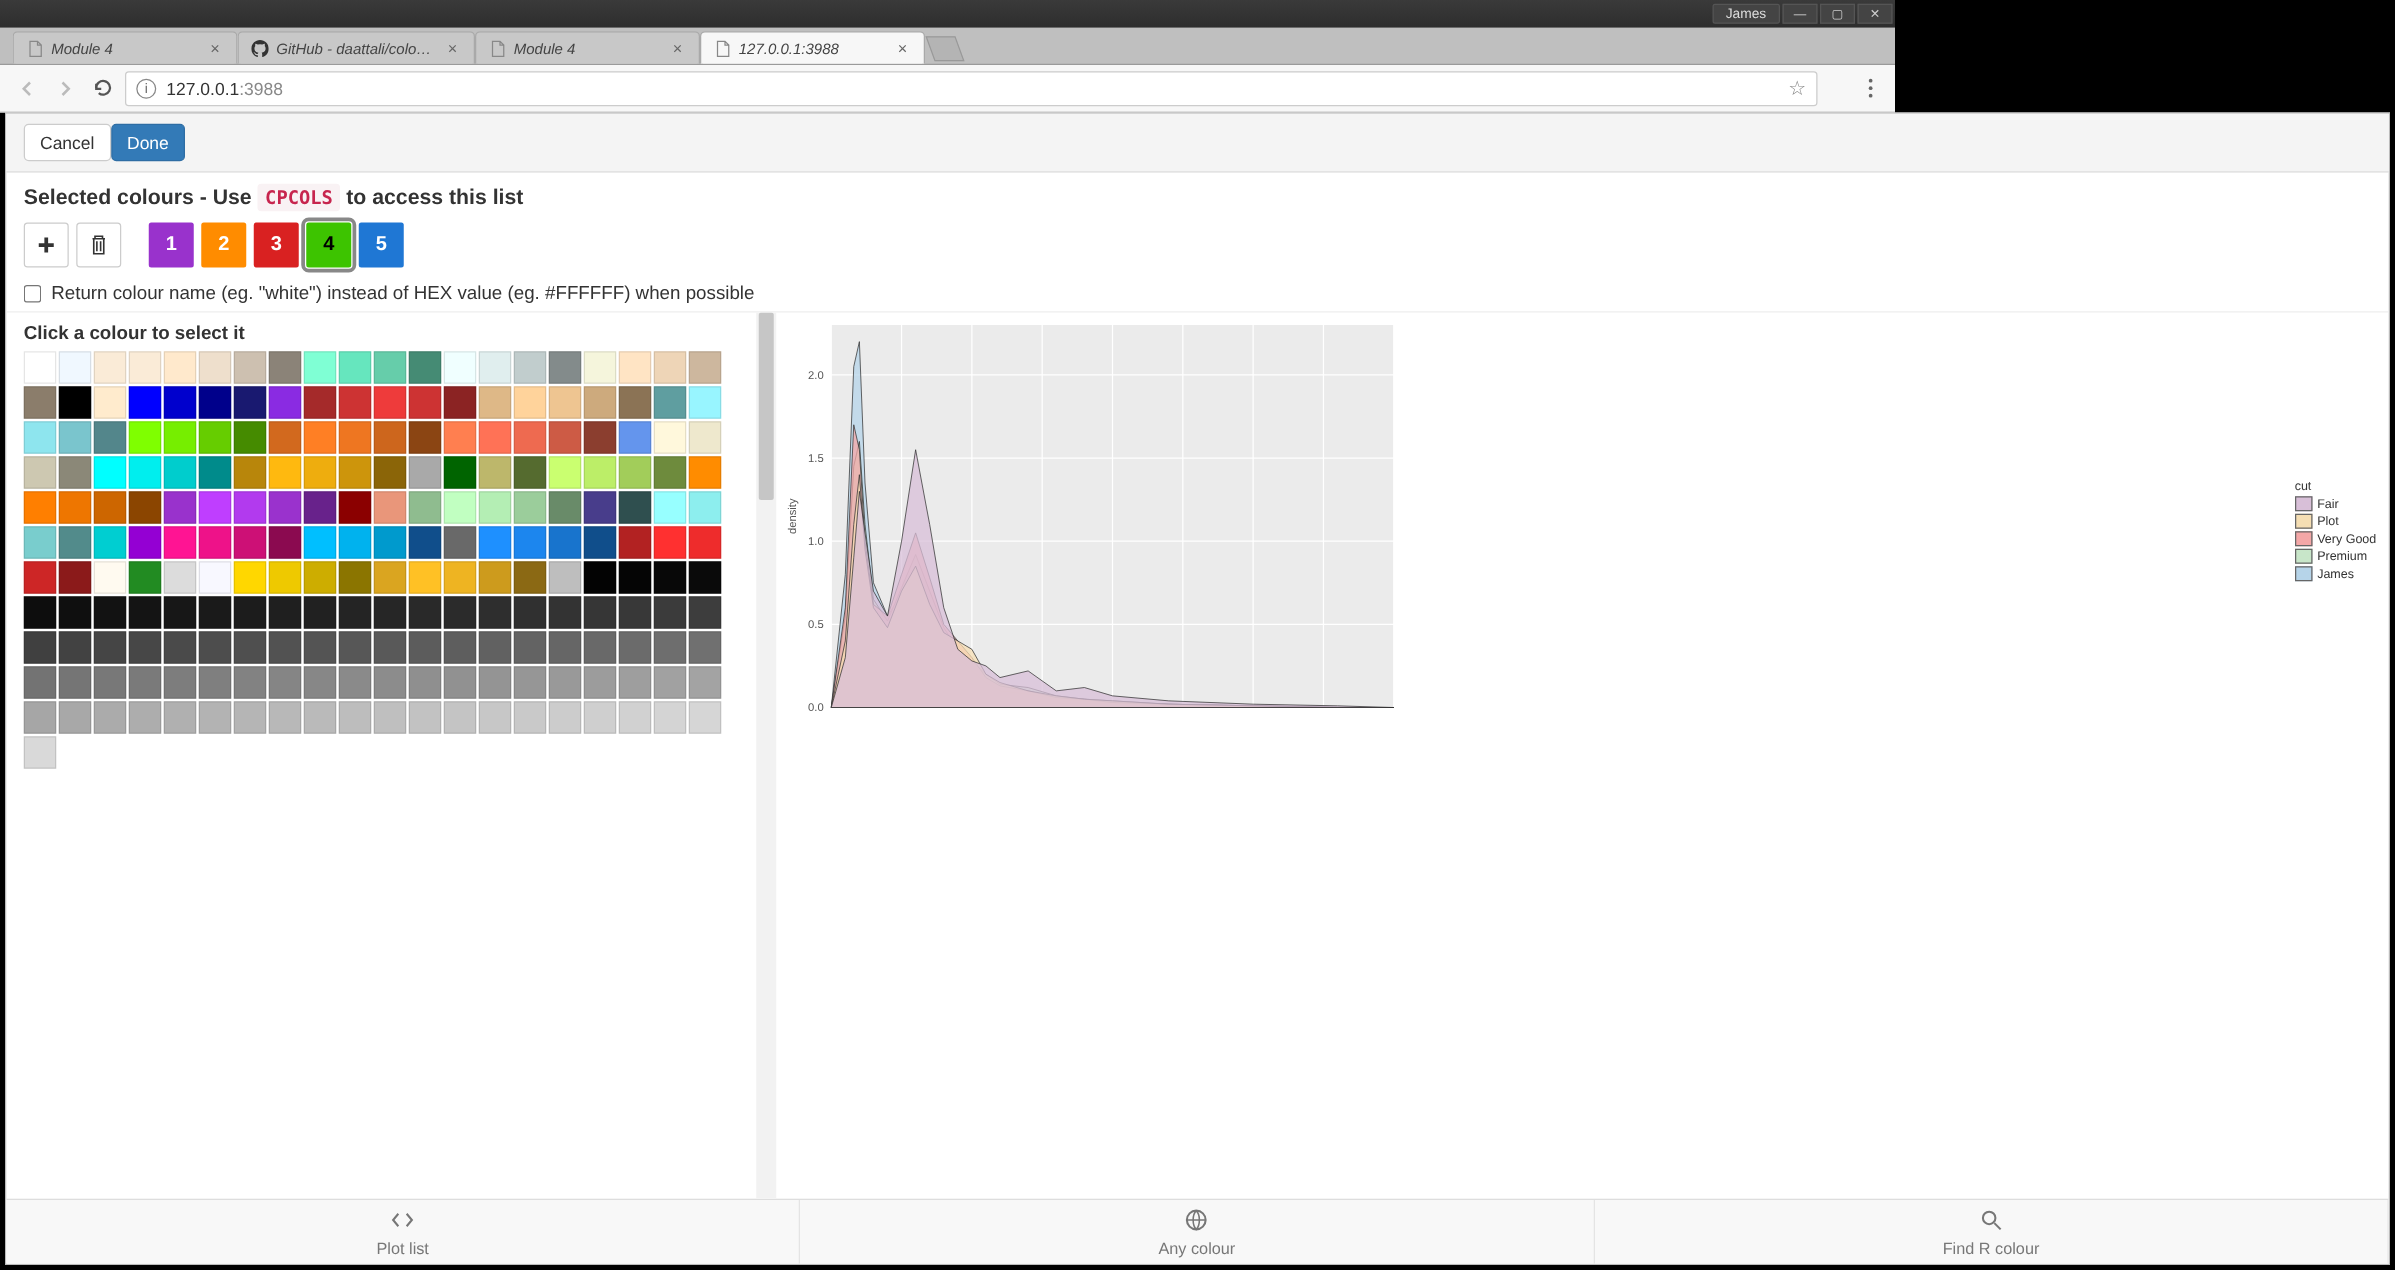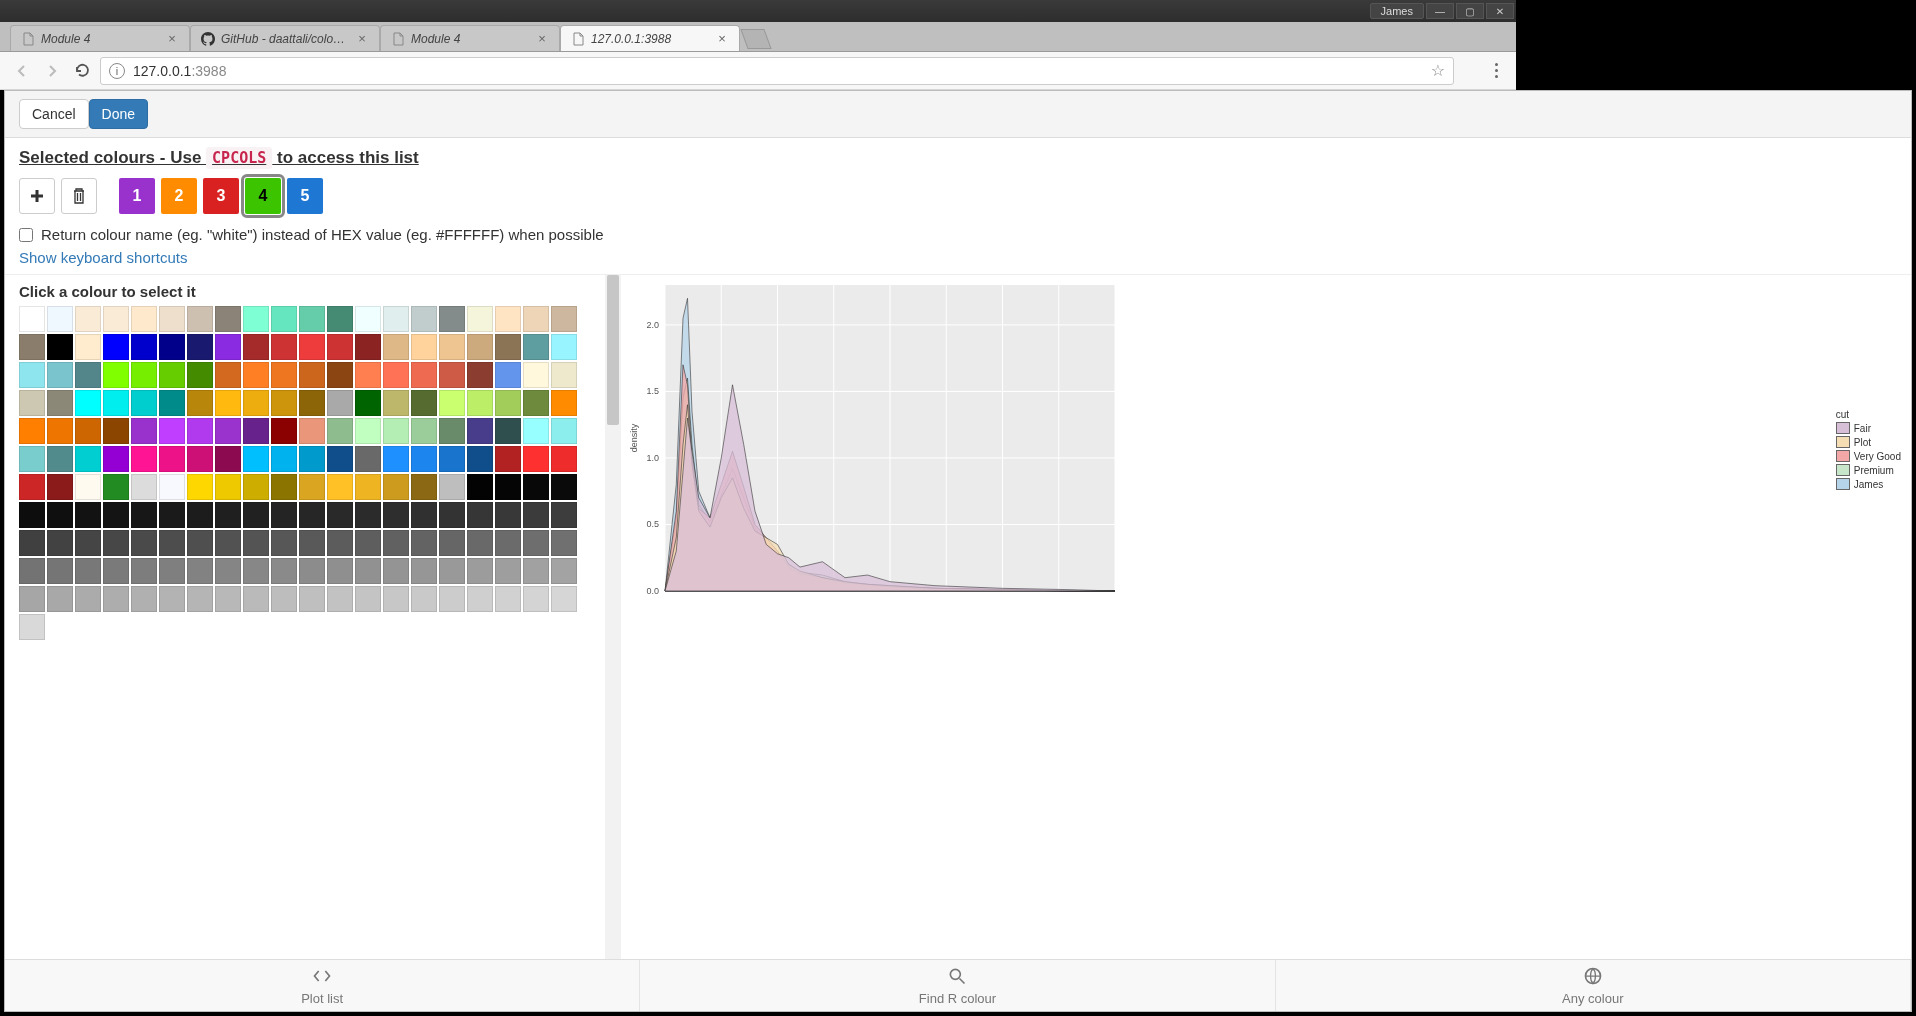--- a/index.html
+++ b/index.html
@@ -37,21 +37,21 @@
 
 .apphdr { background:#f4f4f4; border-bottom:1px solid #ddd; padding:8px 14px; display:flex; align-items:center; }
 .btn { background:#fff; border:1px solid #ccc; border-radius:4px; padding:6px 12px; font-size:14px; color:#333; cursor:pointer; }
 .btn.primary { background:#337ab7; color:#fff; border-color:#2e6da4; }
 .apptitle { flex:1; text-align:center; font-size:18px; }
 .apptitle .by { font-size:14px; color:#777; }
 .apptitle a { color:#337ab7; text-decoration:none; }
 
 
 .appbody { flex:1; overflow:hidden; display:flex; flex-direction:column; }
-.selrow { padding:10px 14px 4px;text-decoration:underline; }
+.selrow { padding:10px 14px 4px; }
 .selrow h3 { font-size:17px; font-weight:bold; display:inline; }
 .code { font-family: Consolas, monospace; background:#f9f2f4; color:#c7254e; padding:2px 6px; border-radius:3px; font-size:15px; }
 
 .swatchrow { display:flex; gap:6px; padding:6px 14px; align-items:center; }
 .sqbtn { width:36px; height:36px; border:1px solid #ccc; background:#fff; display:flex; align-items:center; justify-content:center; font-size:17px; border-radius:3px; }
 .swatch { width:36px; height:36px; display:flex; align-items:center; justify-content:center; color:#fff; font-weight:bold; font-size:16px; border-radius:2px; }
 .swatch.selected { outline:3px solid #888; outline-offset:1px; }
 
 .optline { padding:6px 14px; display:flex; align-items:center; gap:8px; font-size:15px; color:#333; }
 .optline input[type=checkbox]{ width:14px; height:14px; }
@@ -200,21 +200,20 @@
           <div class="swatch" style="background: rgb(217, 33, 33);">3</div>
           <div class="swatch selected" style="background: rgb(61, 196, 0); color: rgb(0, 0, 0);">4</div>
           <div class="swatch" style="background: rgb(31, 119, 212);">5</div>
         </div>
     </div>
 
     <label class="optline">
       <input type="checkbox" style="">
       <span>Return colour name (eg. "white") instead of HEX value (eg. #FFFFFF) when possible</span>
     </label>
-    <div class="linklike">Show keyboard shortcuts</div>
 
     <div class="split">
       <div class="left">
         <h4>Click a colour to select it</h4>
         <div class="grid" id="palgrid">
             <div class="cell" style="background: rgb(255, 255, 255);"></div>
             <div class="cell" style="background: rgb(240, 248, 255);"></div>
             <div class="cell" style="background: rgb(250, 235, 215);"></div>
             <div class="cell" style="background: rgb(250, 235, 215);"></div>
             <div class="cell" style="background: rgb(255, 233, 204);"></div>
@@ -499,27 +498,27 @@
 
     <div class="bottomtabs" id="btabs">
         <div class="btab">
           <span><svg viewBox="0 0 24 24">
               <path d="M8 6 L3 12 L8 18 M16 6 L21 12 L16 18" stroke="currentColor" stroke-width="2" fill="none"></path>
             </svg></span>
           <span>Plot list</span>
         </div>
         <div class="btab">
           <span><svg viewBox="0 0 24 24">
+              <circle cx="12" cy="12" r="9" stroke="currentColor" stroke-width="2" fill="none"></circle>
+              <path d="M3 12 H21 M12 3 C8 7 8 17 12 21 C16 17 16 7 12 3" stroke="currentColor" stroke-width="1.5" fill="none"></path>
+            </svg></span>
+          <span>Any colour</span>
+        </div>
+        <div class="btab">
+          <span><svg viewBox="0 0 24 24">
               <circle cx="10" cy="10" r="6" stroke="currentColor" stroke-width="2" fill="none"></circle>
               <path d="M15 15 L21 21" stroke="currentColor" stroke-width="2"></path>
             </svg></span>
           <span>Find R colour</span>
         </div>
-        <div class="btab">
-          <span><svg viewBox="0 0 24 24">
-              <circle cx="12" cy="12" r="9" stroke="currentColor" stroke-width="2" fill="none"></circle>
-              <path d="M3 12 H21 M12 3 C8 7 8 17 12 21 C16 17 16 7 12 3" stroke="currentColor" stroke-width="1.5" fill="none"></path>
-            </svg></span>
-          <span>Any colour</span>
-        </div>
       </div>
   </div>
 </div>
 
 </body></html>

